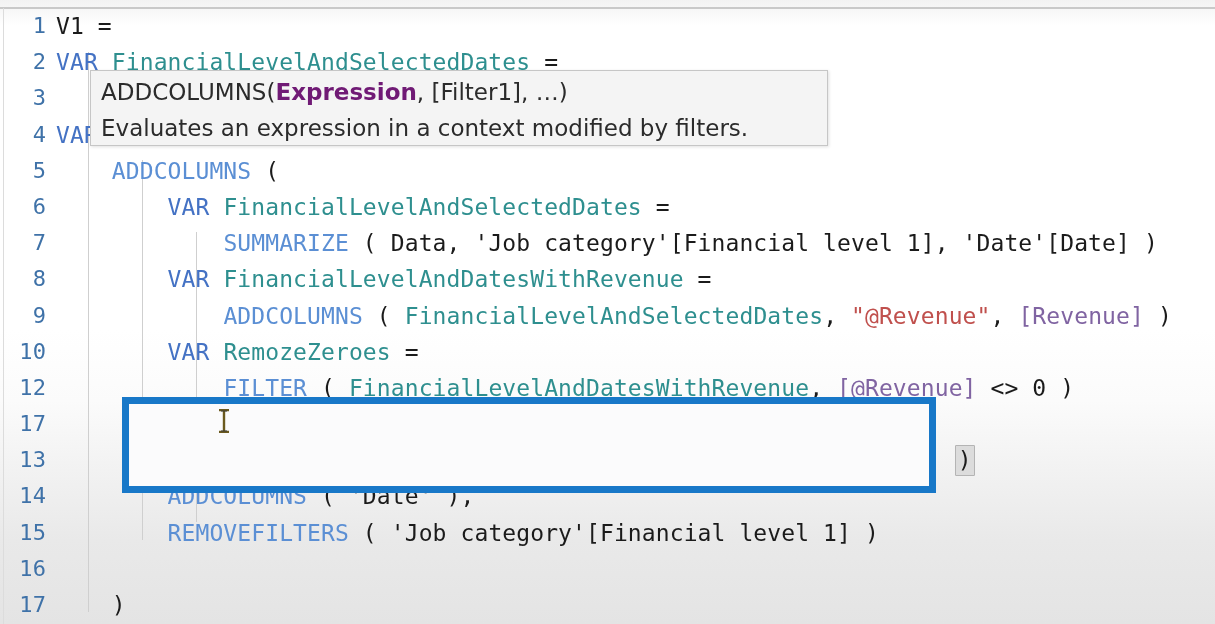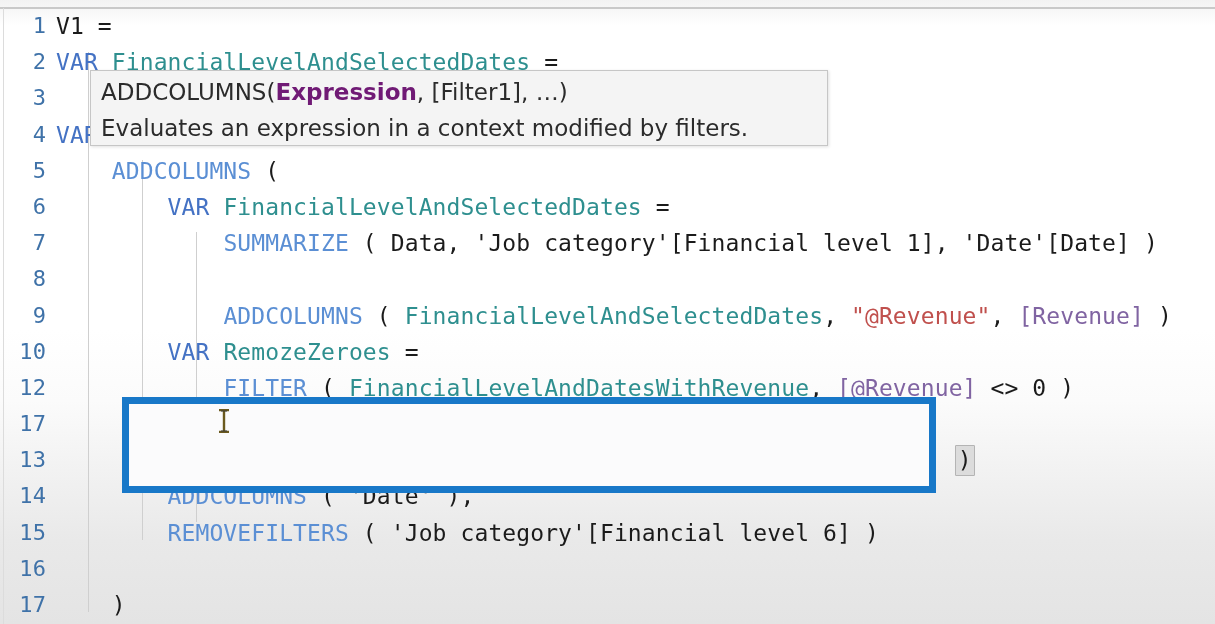--- a/index.html
+++ b/index.html
@@ -221,20 +221,21 @@
       <span class="src">        <span class="kw">VAR</span><span> </span><span class="var">FinancialLevelAndSelectedDates</span><span class="plain"> =</span></span>
     </div>
 
     <div class="line">
       <span class="gutter">7</span>
       <span class="src">            <span class="fn">SUMMARIZE</span><span class="plain"> ( Data, 'Job category'[Financial level 1], 'Date'[Date] )</span></span>
     </div>
 
     <div class="line">
       <span class="gutter">8</span>
+      <span class="src">        <span class="kw">VAR</span><span> </span><span class="var">FinancialLevelAndDatesWithRevenue</span><span class="plain"> =</span></span>
     </div>
 
     <div class="line">
       <span class="gutter">9</span>
       <span class="src">            <span class="fn">ADDCOLUMNS</span><span class="plain"> ( </span><span class="var">FinancialLevelAndSelectedDates</span><span class="plain">, </span><span class="str">"@Revenue"</span><span class="plain">, </span><span class="meas">[Revenue]</span><span class="plain"> )</span></span>
     </div>
 
     <div class="line">
       <span class="gutter">10</span>
       <span class="src">        <span class="kw">VAR</span><span> </span><span class="var">RemozeZeroes</span><span class="plain"> =</span></span>
@@ -255,21 +256,21 @@
       <span class="src">            <span class="fn">SELECTCOLUMNS</span><span> </span><span class="plain paren-hl">(</span><span> </span><span class="var">RemozeZeroes</span><span class="plain">, </span><span class="str">"@Date"</span><span class="plain">, 'Date'[Date] </span><span class="plain paren-hl">)</span></span>
     </div>
 
     <div class="line">
       <span class="gutter">14</span>
       <span class="src">        <span class="fn">ADDCOLUMNS</span><span class="plain"> ( 'Date' ),</span></span>
     </div>
 
     <div class="line">
       <span class="gutter">15</span>
-      <span class="src">        <span class="fn">REMOVEFILTERS</span><span class="plain"> ( 'Job category'[Financial level 6] )</span></span>
+      <span class="src">        <span class="fn">REMOVEFILTERS</span><span class="plain"> ( 'Job category'[Financial level 1] )</span></span>
     </div>
 
     <div class="line">
       <span class="gutter">16</span>
       <span class="src"></span>
     </div>
 
     <div class="line">
       <span class="gutter">17</span>
       <span class="src">    <span class="plain">)</span></span>

